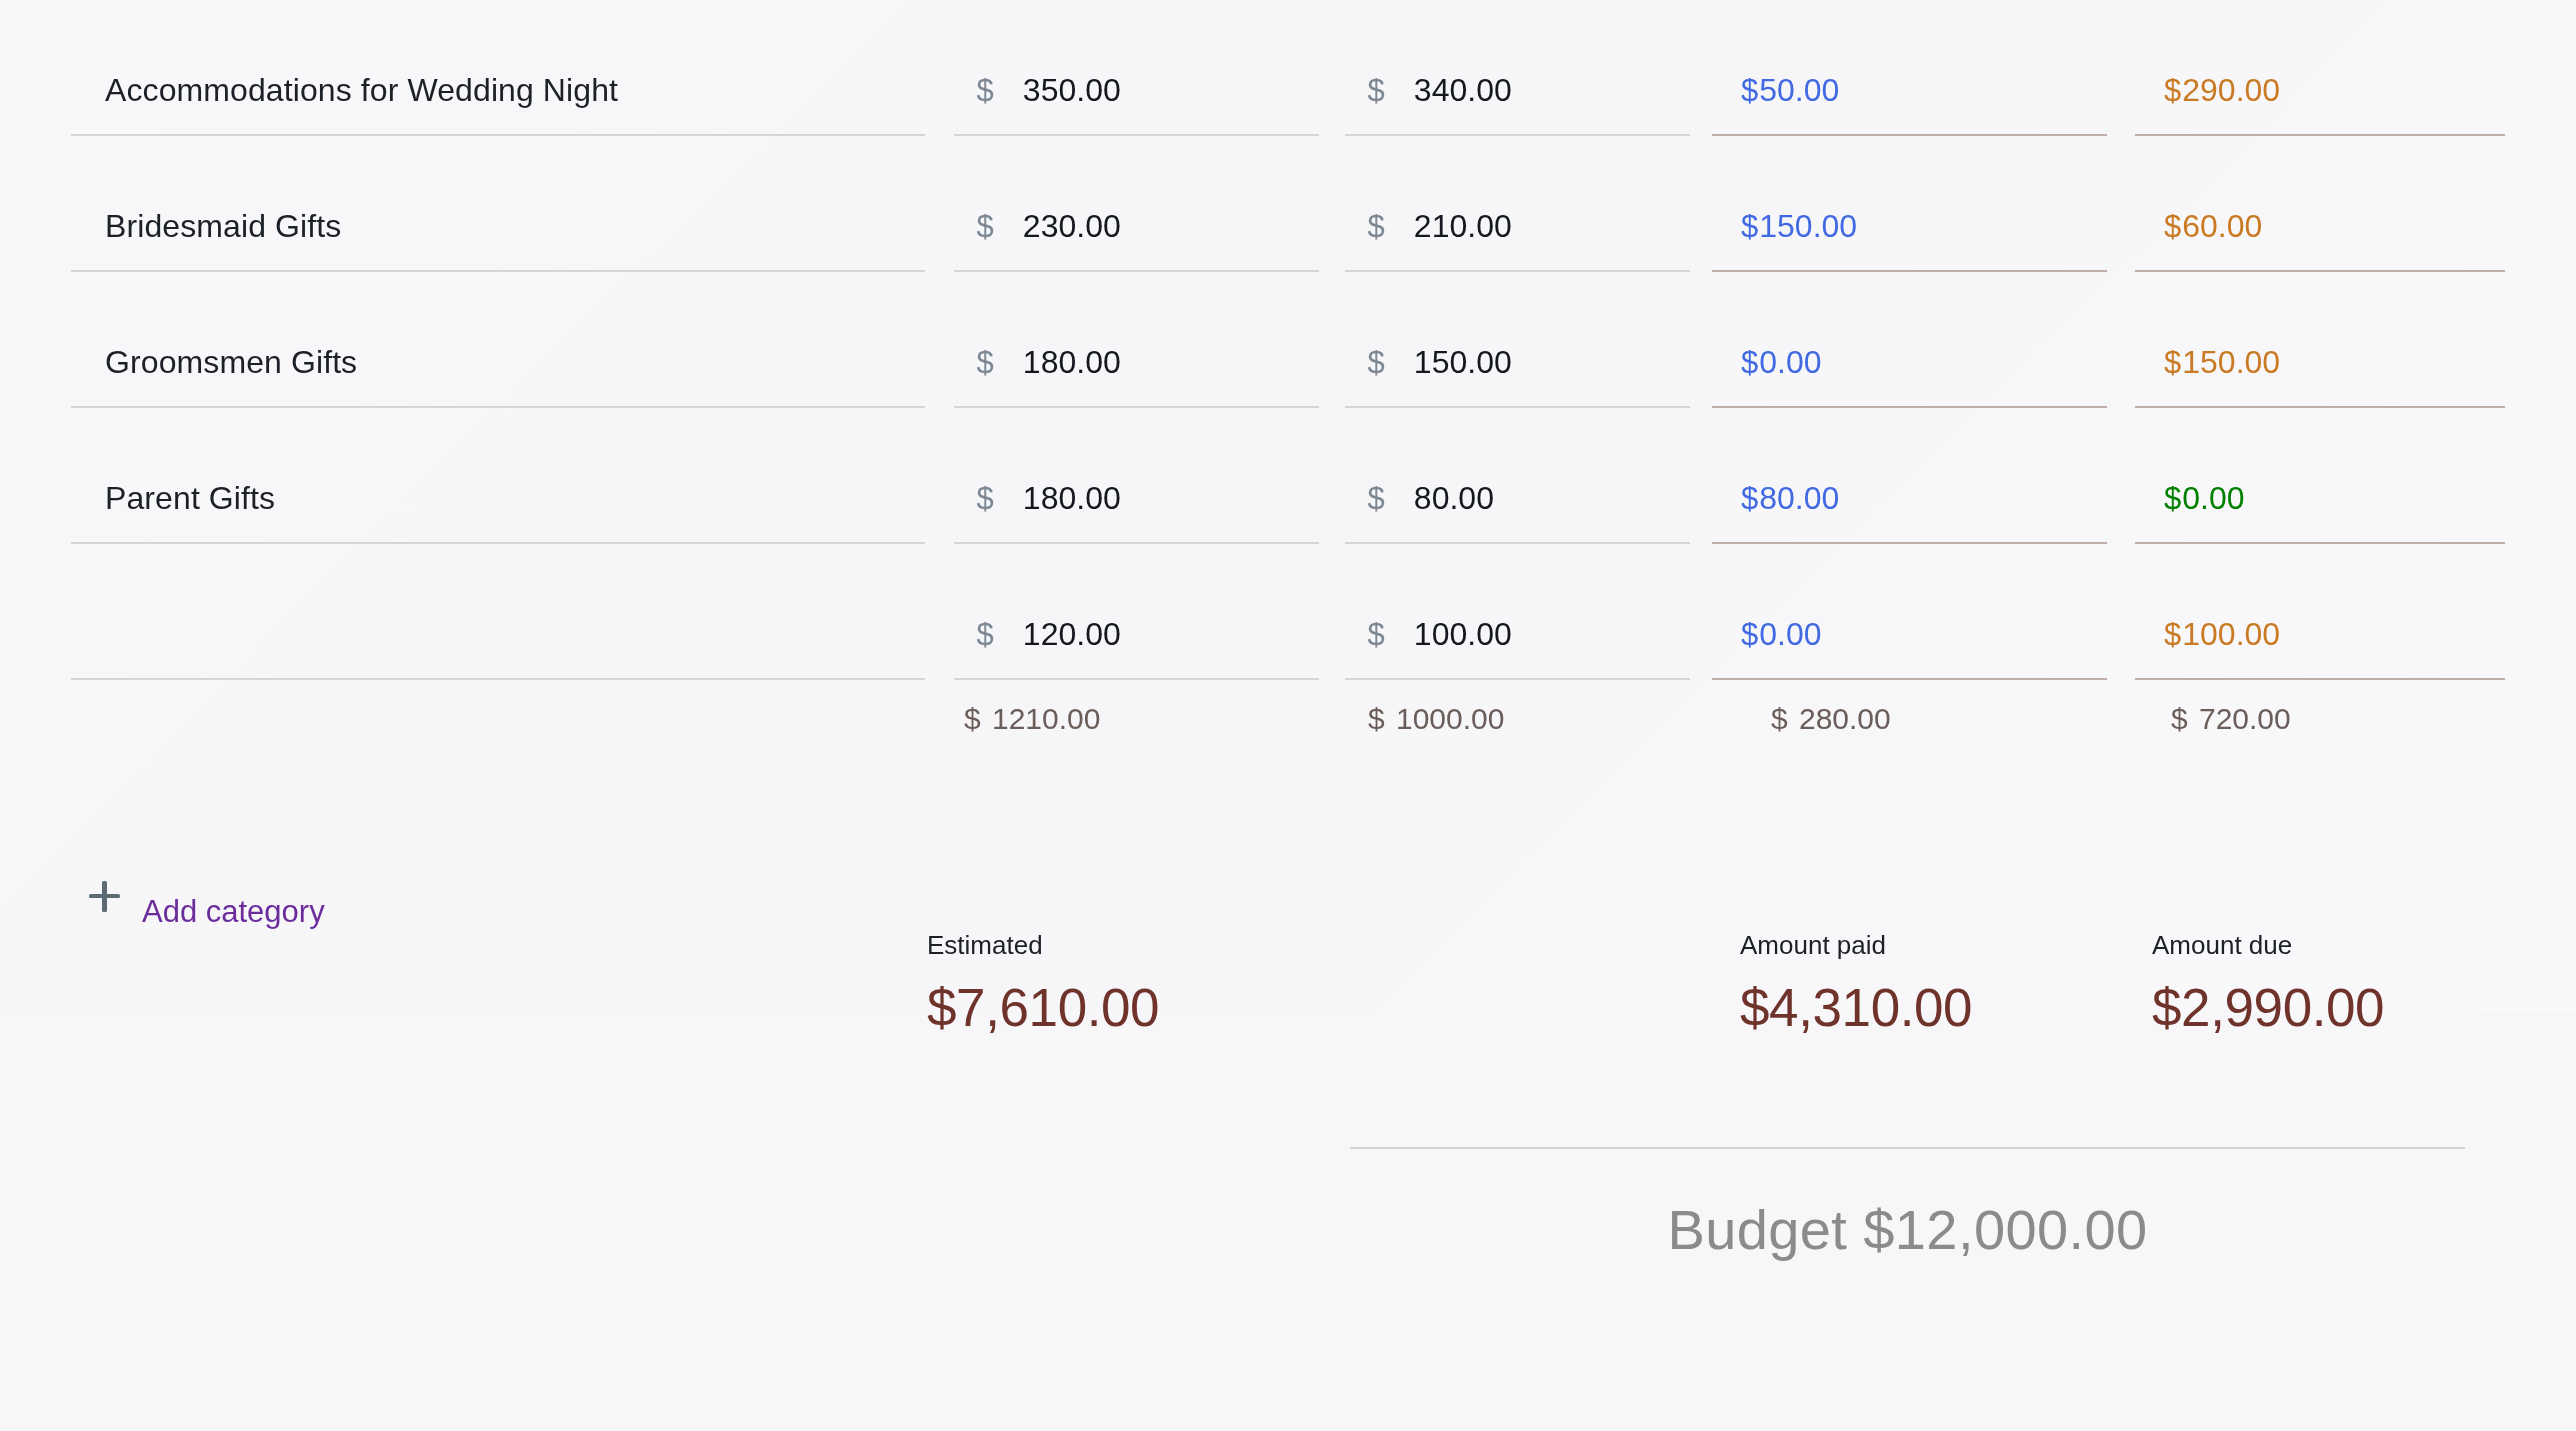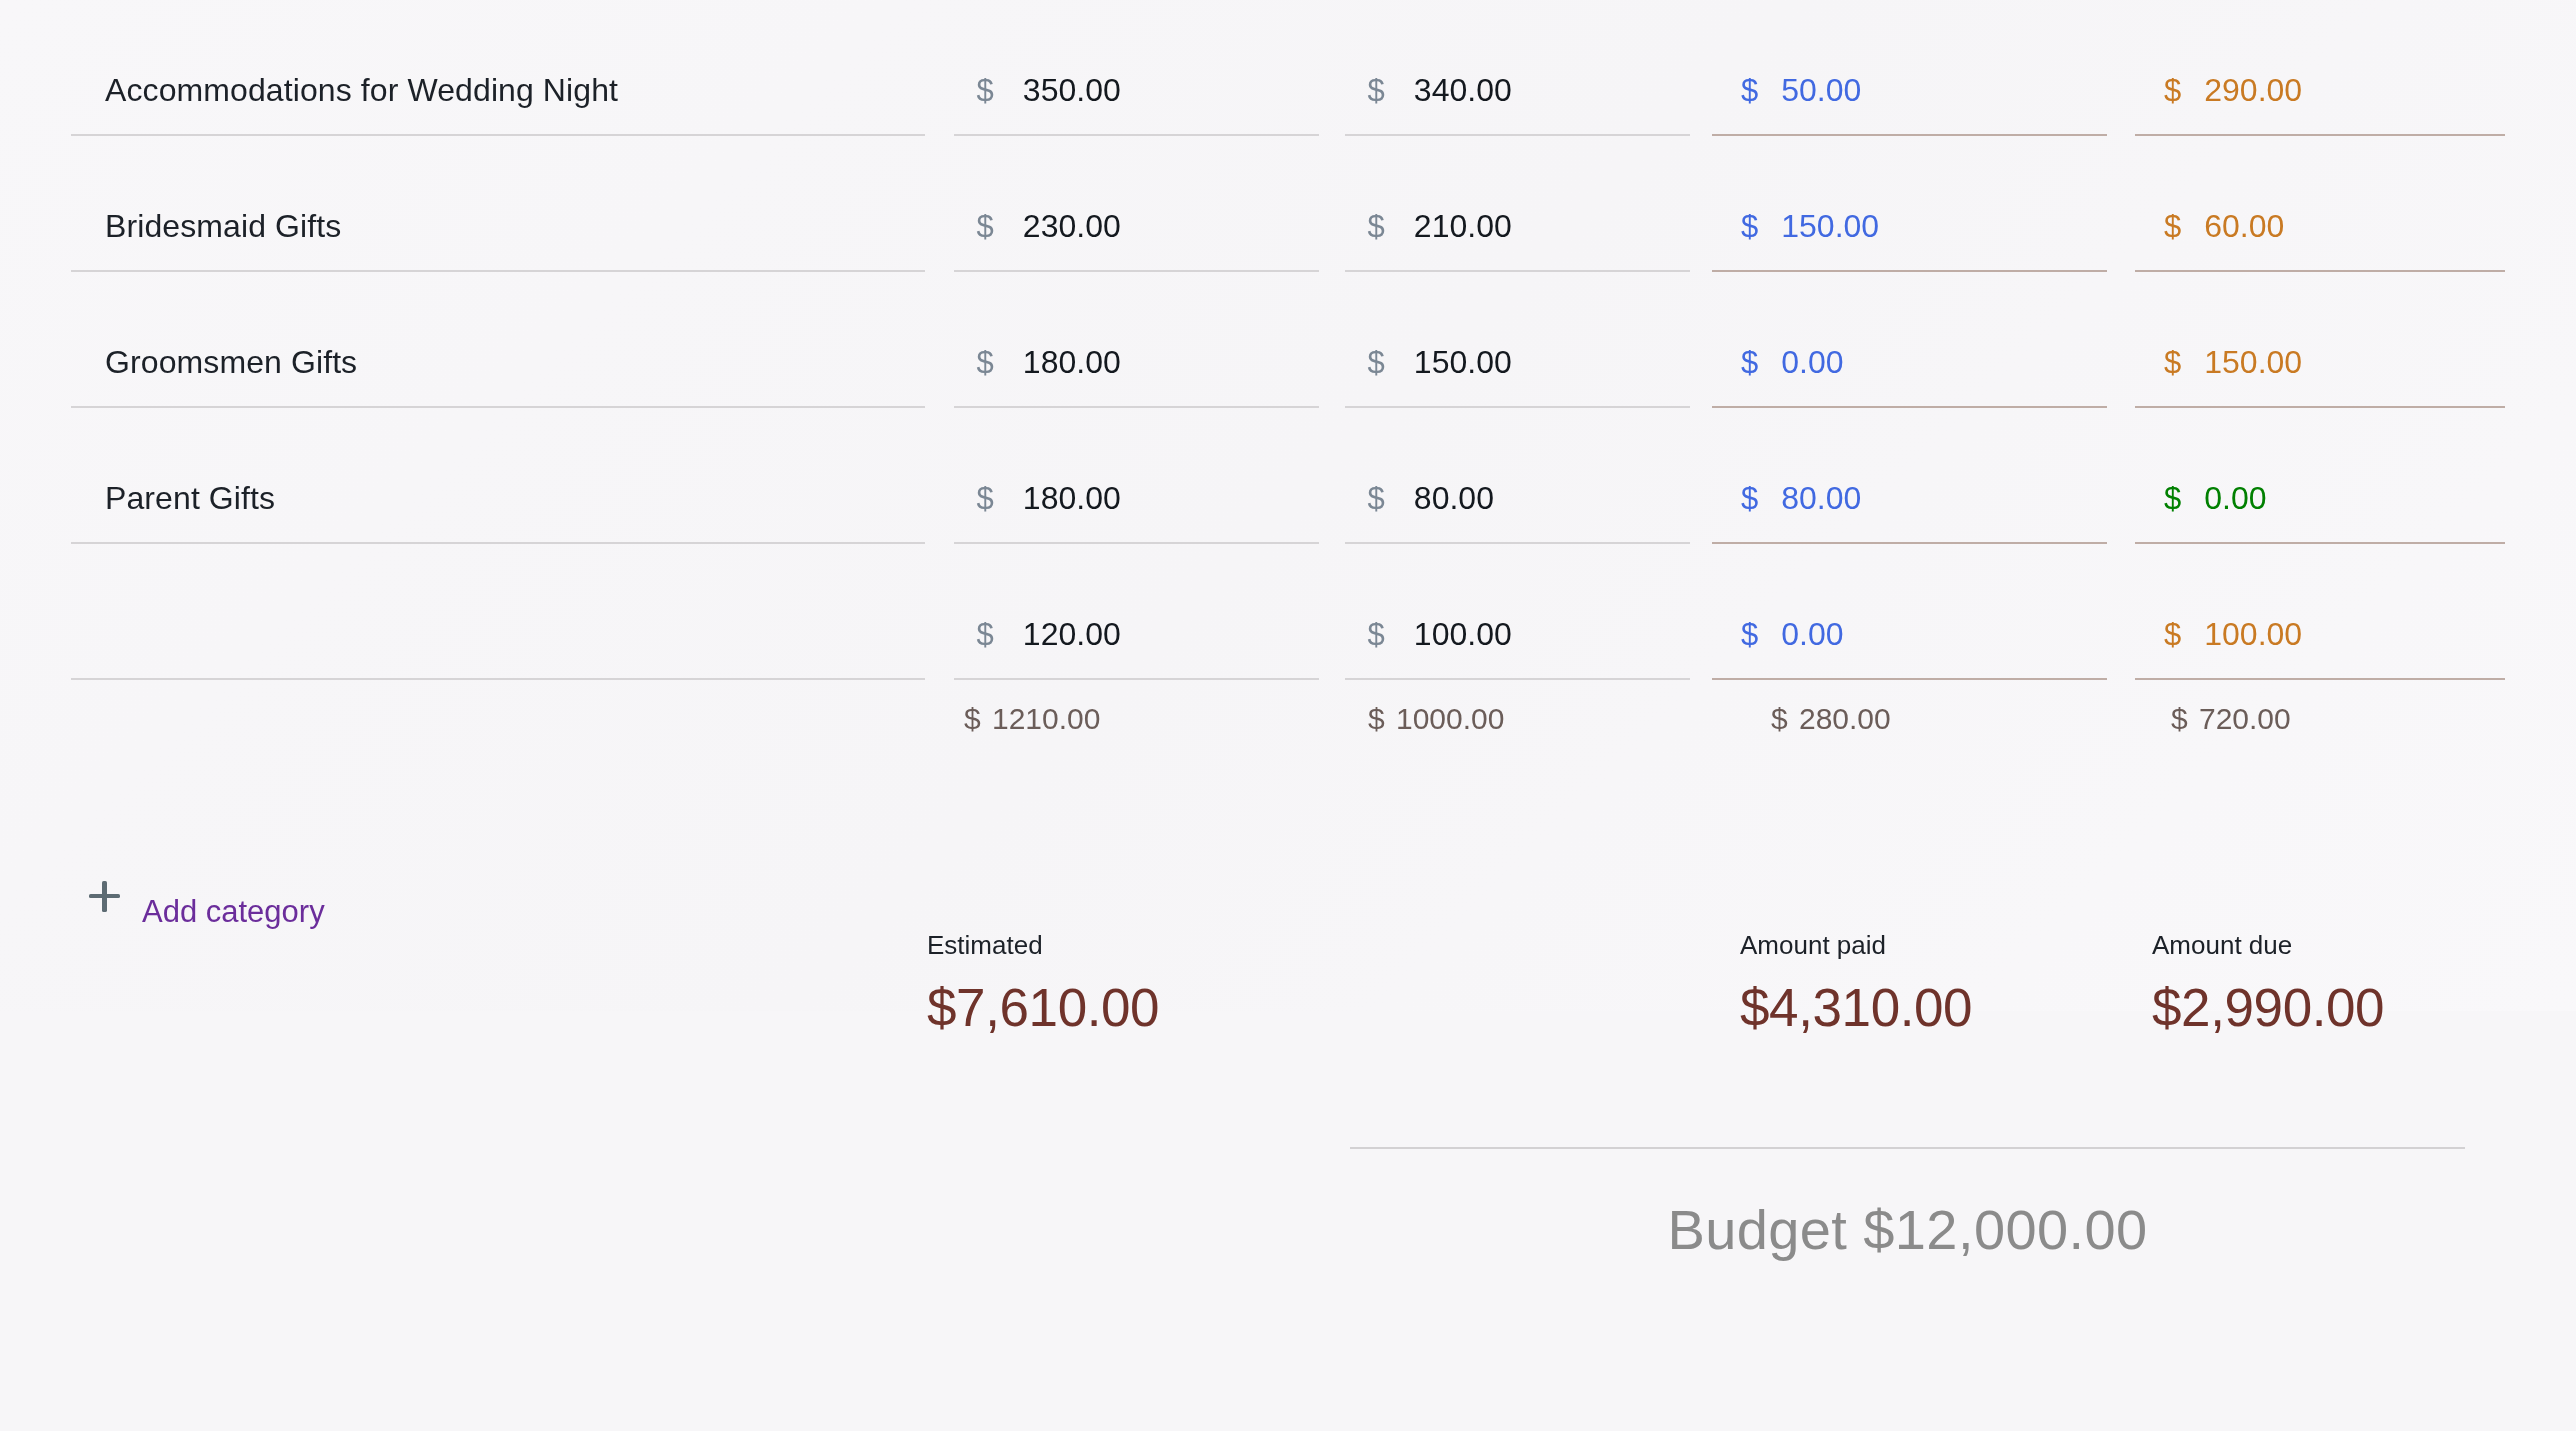--- a/index.html
+++ b/index.html
@@ -83,21 +83,21 @@
     color: #14191f;
     font-weight: 400;
   }
 
   
   .money.plain { padding-left: 22.6px; }
   .money.plain .amt { margin-left: 29px; text-align: center; }
 
   
   .money.tinted { padding-left: 29px; }
-  .money.tinted .amt { margin-left: 23px; }
+  .money.tinted .amt { margin-left: 1px; }
   .money.tinted .sym { font-size: 31px; }
 
   .c-blue  .sym, .c-blue  .amt { color: #4169e1; }
   .c-orange .sym, .c-orange .amt { color: #c97a23; }
   .c-green .sym, .c-green .amt { color: #018001; }
 
   
   .subtotal-row {
     position: relative;
     height: 78px;

